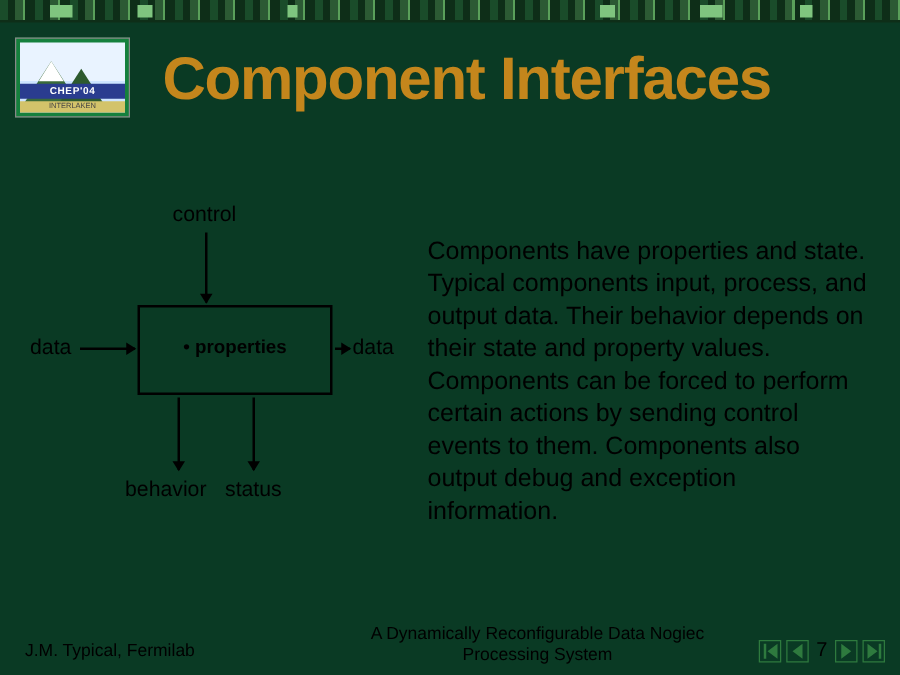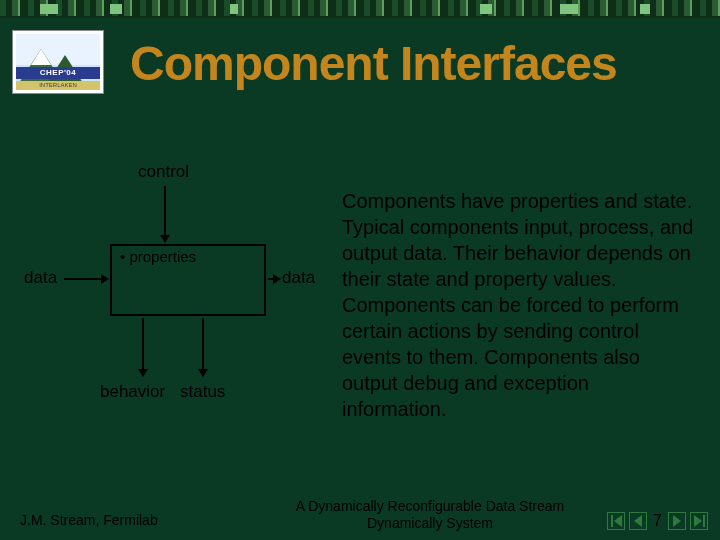--- a/index.html
+++ b/index.html
@@ -23,21 +23,21 @@
   .spot.b { left: 110px; width: 12px; }
   .spot.c { left: 230px; width: 8px; }
   .spot.d { left: 480px; width: 12px; }
   .spot.e { left: 560px; width: 18px; }
   .spot.f { left: 640px; width: 10px; }
 
   .logo {
     position: absolute;
     left: 12px; top: 30px;
     width: 92px; height: 64px;
-    background: #ffffff;
+    background: #15803d;
     border: 1px solid #888;
   }
   .logo .sky { position:absolute; inset:3px; background: linear-gradient(#e9f3ff 0 55%, #cde4ff 55% 100%); }
   .logo .mt1 { position:absolute; left:6px; bottom:10px; width:0;height:0;
     border-left: 22px solid transparent; border-right: 22px solid transparent;
     border-bottom: 34px solid #3a6b3a; }
   .logo .mt2 { position:absolute; left:34px; bottom:10px; width:0;height:0;
     border-left: 18px solid transparent; border-right: 18px solid transparent;
     border-bottom: 28px solid #2e5a2e; }
   .logo .snow { position:absolute; left:18px; bottom:28px; width:0;height:0;
@@ -78,24 +78,25 @@
   .diagram .dataR { left: 262px; top: 118px; }
   .diagram .excep { left: 80px;  top: 232px; }
   .diagram .debug { left: 160px; top: 232px; }
 
   .box {
     position: absolute;
     left: 90px; top: 94px;
     width: 156px; height: 72px;
     border: 2px solid #000;
     background: transparent;
-    padding: 1px 8px;
-    font-weight: 400;
+    padding: 22px 8px;
+    font-weight: 700;
     font-size: 15px;
     line-height: 20px;
+    text-align: center;
   }
   .box .row::before { content: "• "; }
 
   .arrow-h { position:absolute; height:2px; background:#000; }
   .arrow-h::after { content:""; position:absolute; right:-1px; top:-4px;
     border-left:8px solid #000; border-top:5px solid transparent; border-bottom:5px solid transparent; }
   .arrow-v { position:absolute; width:2px; background:#000; }
   .arrow-v.down::after { content:""; position:absolute; left:-4px; bottom:-1px;
     border-top:8px solid #000; border-left:5px solid transparent; border-right:5px solid transparent; }
 
@@ -184,22 +185,22 @@
   <div class="arrow-v down" style="left:122px; top:168px; height:58px;"></div>
   <div class="arrow-v down" style="left:182px; top:168px; height:58px;"></div>
 
   <div class="box">
     <div class="row">properties</div>
   </div>
 </div>
 
 <div class="body-text">Components have properties and state. Typical components input, process, and output data. Their behavior depends on their state and property values. Components can be forced to perform certain actions by sending control events to them. Components also output debug and exception information.</div>
 
-<div class="footer-author">J.M. Stream, Fermilab</div>
-<div class="footer-title">A Dynamically Reconfigurable Data Stream Dynamically System</div>
+<div class="footer-author">J.M. Typical, Fermilab</div>
+<div class="footer-title">A Dynamically Reconfigurable Data Nogiec Processing System</div>
 
 <div class="nav">
   <div class="btn">
       <span class="first">
         <span class="bar"></span>
         <span class="t-left"></span>
       </span>
     </div>
   <div class="btn">
       <span class="t-left"></span>

